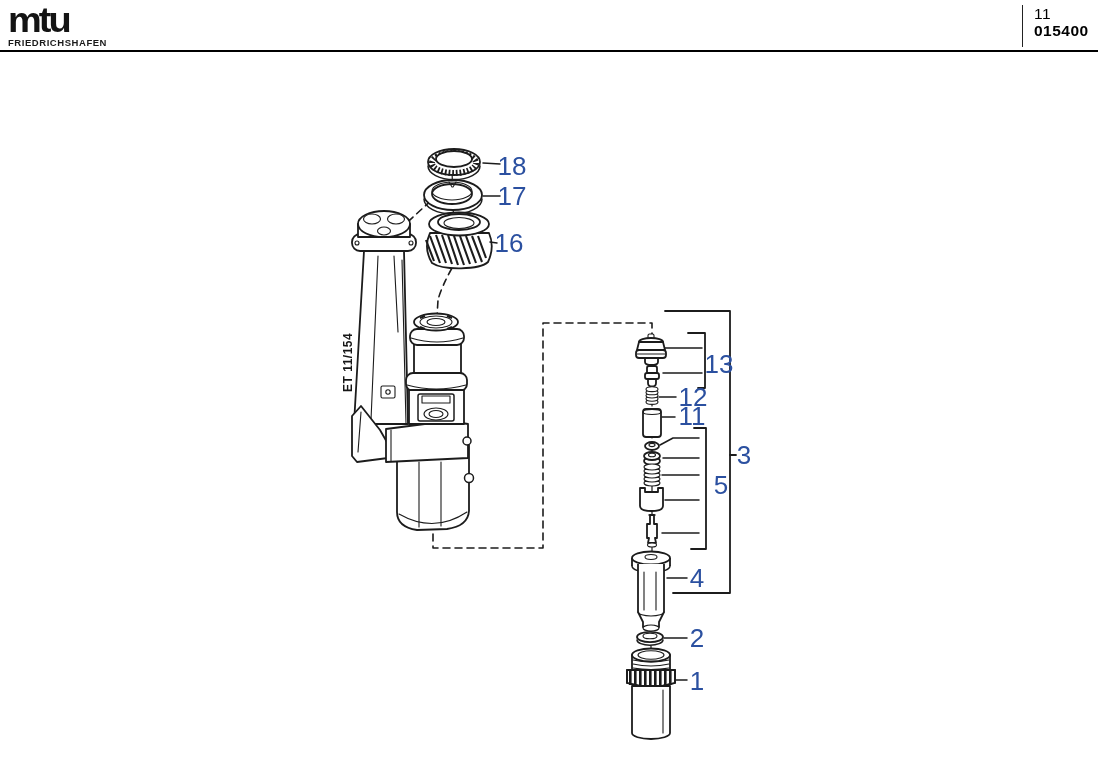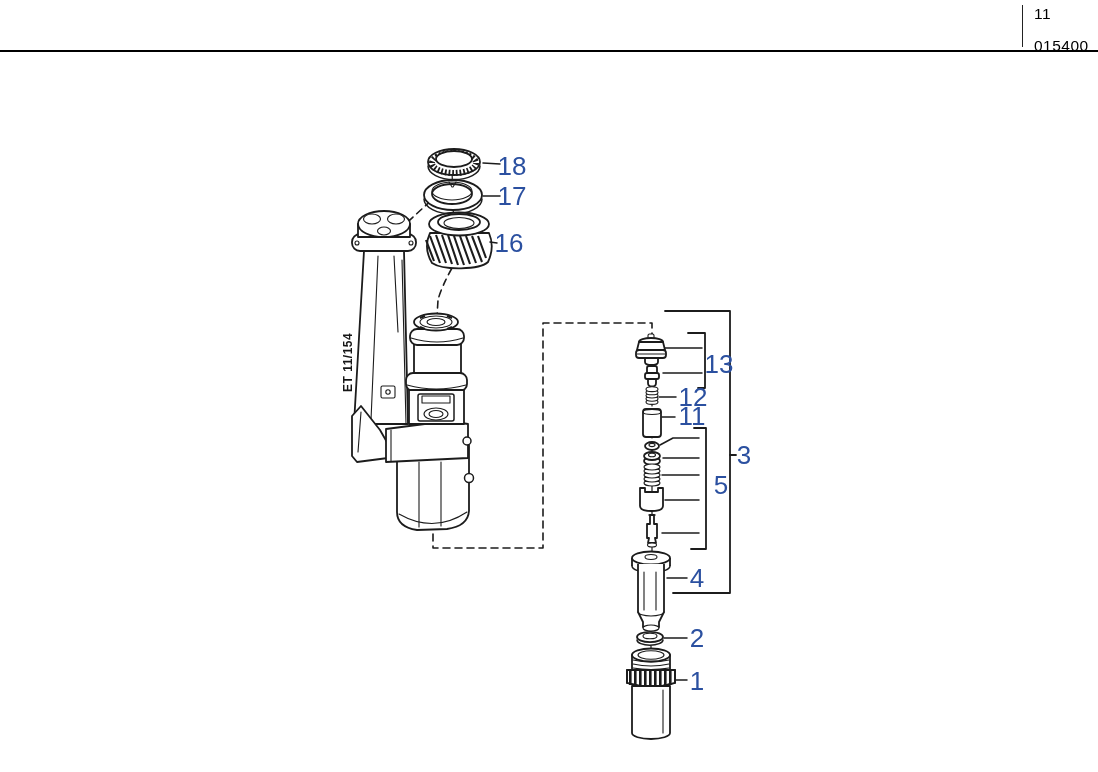--- a/index.html
+++ b/index.html
@@ -32,21 +32,21 @@
   }
   .head-divider{
     position:absolute;left:1022px;top:5px;width:1px;height:42px;
     background:#222;
   }
   .head-num{
     position:absolute;left:1034px;color:#000;
     font-size:15.5px;font-weight:400;letter-spacing:.5px;
   }
   .page-number{top:5px;}
-  .doc-number{top:37px;}
+  .doc-number{top:22px;font-weight:bold;}
   
   svg.diagram{position:absolute;left:0;top:0;}
   .ln{fill:none;stroke:var(--line);stroke-width:1.8;stroke-linecap:round;stroke-linejoin:round;}
   .sh{fill:#fff;stroke:var(--line);stroke-width:1.8;stroke-linejoin:round;}
   .thin{stroke-width:1.1;}
   .mid{stroke-width:1.5;}
   .dash{stroke-dasharray:7,5;stroke-width:1.6;}
   .dashdot{stroke-dasharray:9,4,2,4;stroke-width:1.2;}
   .knurl{fill:none;stroke:var(--line);stroke-width:6;stroke-dasharray:1.8,1.9;}
   .teethband{fill:none;stroke:var(--line);stroke-width:15;stroke-dasharray:2.6,2.4;}
@@ -58,20 +58,24 @@
   .reflabel{
     font-family:"Liberation Sans",sans-serif;
     font-size:12px;font-weight:700;fill:#161616;letter-spacing:.5px;
   }
 </style>
 </head>
 <body>
 
 <div class="page">
 
+  <div class="logo-block">
+    <div class="logo">mtu</div>
+    <div class="logo-sub">FRIEDRICHSHAFEN</div>
+  </div>
   <div class="head-divider"></div>
   <div class="head-num page-number">11</div>
   <div class="head-num doc-number">015400</div>
   <div class="head-rule"></div>
 
   <svg class="diagram" width="1098" height="772" viewBox="0 0 1098 772">
 
     <g>
       <path class="ln dashdot" d="M452,170 L454,234"></path>
       <path class="ln dash" d="M399,230 L436,196"></path>

